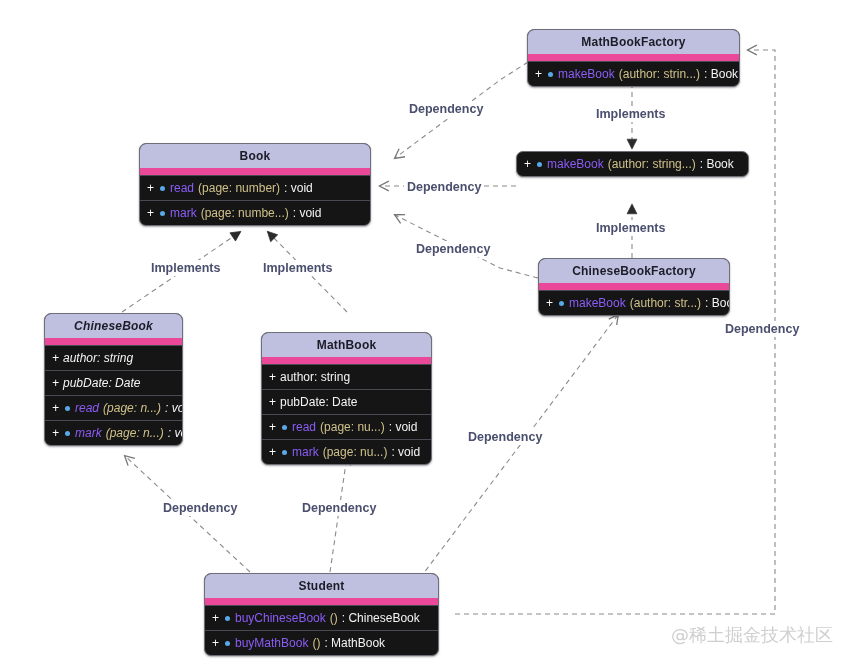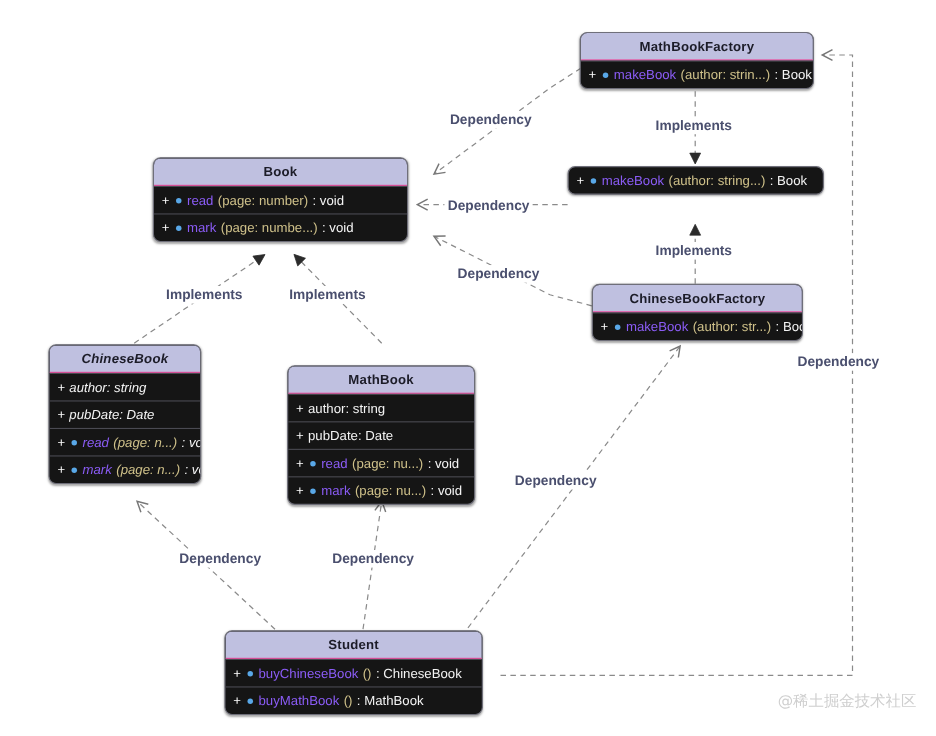--- a/index.html
+++ b/index.html
@@ -20,21 +20,21 @@
     overflow:hidden;
     box-shadow:0 1px 2px rgba(0,0,0,.35);
   }
   .uml .hdr{
     background:#bfc0e0;
     color:#1c1c28;
     font-weight:bold;
     font-size:12px;
     text-align:center;
     padding:5px 4px 5px 4px;
-    border-bottom:1px solid #ec4899;
+    border-bottom:7px solid #ec4899;
     letter-spacing:.2px;
     white-space:nowrap;
   }
   .uml .row{
     color:#f2f2f2;
     font-size:12px;
     padding:6px 7px 6px 7px;
     white-space:nowrap;
     border-top:1px solid #4a4a52;
     display:flex;align-items:center;gap:4px;
@@ -59,21 +59,21 @@
     color:#4a4f6e;
     white-space:nowrap;
     background:#ffffff;
     padding:1px 3px;
     line-height:1.15;
   }
   .watermark{
     position:absolute;
     right:18px;bottom:22px;
     color:#cfcfcf;
-    font-size:14px;
+    font-size:18px;
     font-family:"DejaVu Sans",sans-serif;
     white-space:nowrap;
   }
 </style>
 </head>
 <body>
 
 <div id="canvas">
 
   <svg id="edges" xmlns="http://www.w3.org/2000/svg">

